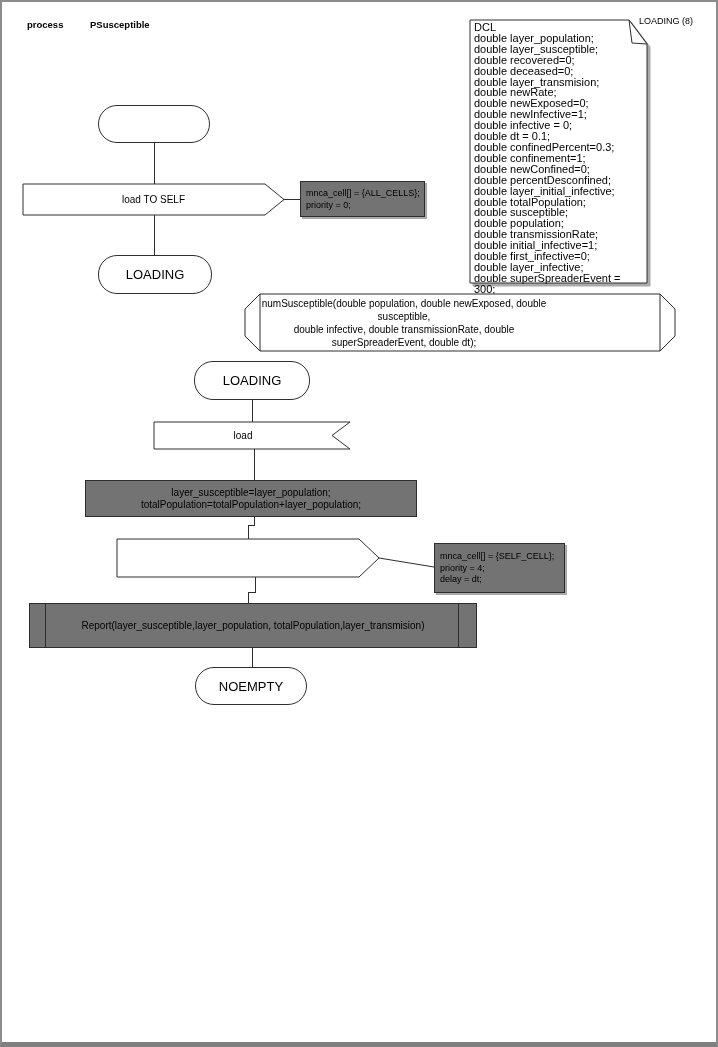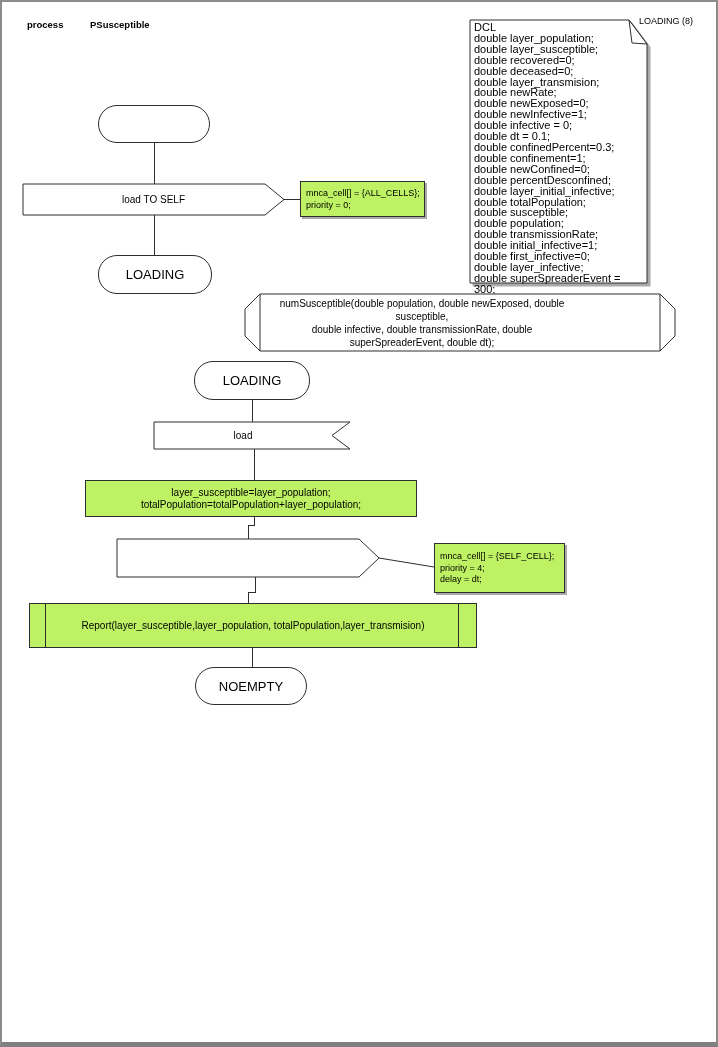--- a/index.html
+++ b/index.html
@@ -23,21 +23,21 @@
   }
   .line{position:absolute;background:#2e2e2e;}
   .capsule{
     position:absolute;box-sizing:border-box;
     border:1px solid #2e2e2e;border-radius:19px;background:#fff;
     display:flex;align-items:center;justify-content:center;
     font-size:13px;
   }
   .box{
     position:absolute;box-sizing:border-box;
-    border:1px solid #2e2e2e;background:#bef264;
+    border:1px solid #2e2e2e;background:#737373;
   }
   .comment{
     box-shadow:2px 2px 0 #aaaaaa;
     font-size:9px;line-height:11.5px;
     padding:3px 4px 2px 5px;
     display:flex;flex-direction:column;justify-content:center;
     white-space:pre-line;
   }
   .multiline{white-space:pre-line;}
   .hdr{position:absolute;font-size:9.5px;font-weight:bold;}
@@ -105,21 +105,21 @@
 
   <div class="line" style="left:152px;top:213px;width:1px;height:41px;"></div>
 
   <div class="capsule" style="left:96px;top:253px;width:114px;height:39px;">LOADING</div>
 
   <svg style="left:242px;top:291px;" width="433" height="60">
     <polygon points="16,1 416,1 431,16 431,43 416,58 16,58 1,43 1,16"></polygon>
     <line x1="16" y1="1" x2="16" y2="58"></line>
     <line x1="416" y1="1" x2="416" y2="58"></line>
   </svg>
-  <div class="lbl abs multiline" style="left:262px;top:292px;width:316px;height:57px;line-height:13px;">numSusceptible(double population, double newExposed, double susceptible,
+  <div class="lbl abs multiline" style="left:244px;top:292px;width:316px;height:57px;line-height:13px;">numSusceptible(double population, double newExposed, double susceptible,
 double infective, double transmissionRate, double superSpreaderEvent, double dt);</div>
 
   <div class="capsule" style="left:192px;top:359px;width:116px;height:39px;">LOADING</div>
 
   <div class="line" style="left:250px;top:398px;width:1px;height:22px;"></div>
 
   <svg style="left:151px;top:419px;" width="199" height="30">
     <polygon points="1,1 197,1 179,14.5 197,28 1,28"></polygon>
   </svg>
   <div class="lbl abs" style="left:152px;top:420px;width:178px;height:27px;">load</div>

